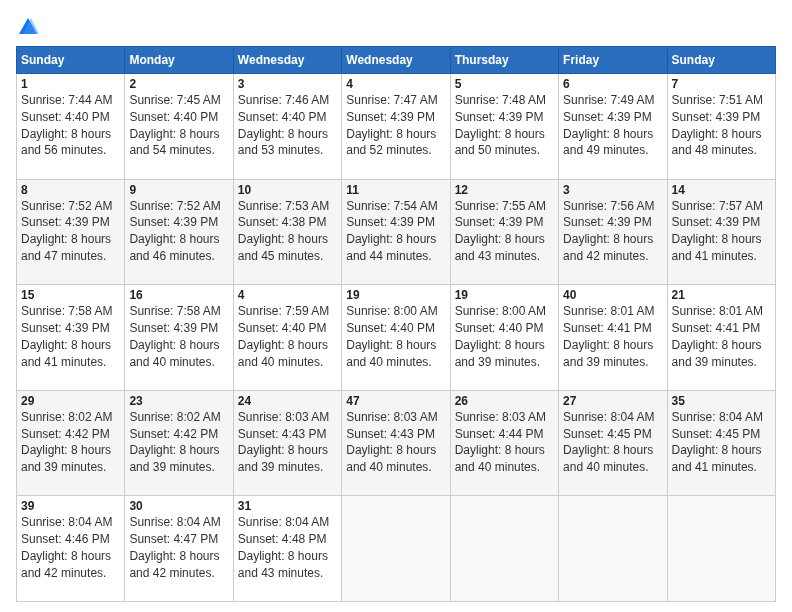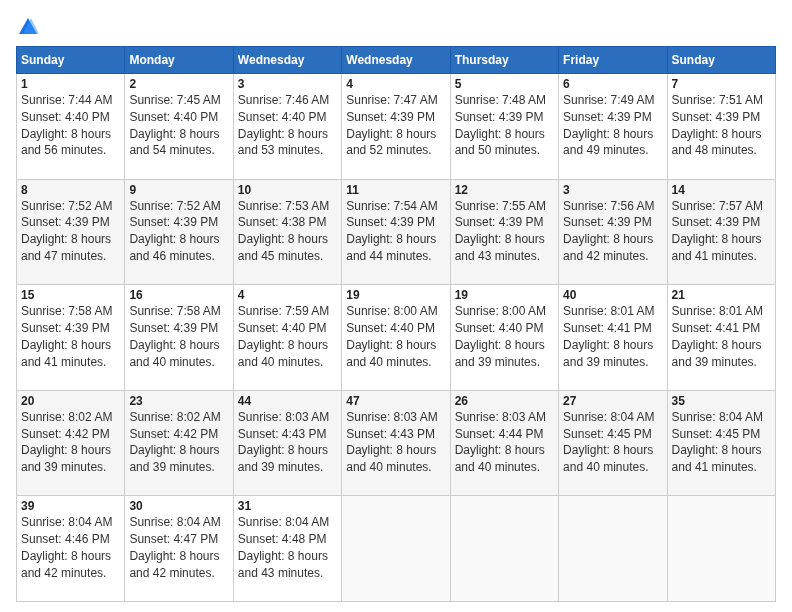--- a/index.html
+++ b/index.html
@@ -206,29 +206,29 @@
             <span class="day-num">40</span>
             <div class="cell-info">Sunrise: 8:01 AM<br>Sunset: 4:41 PM<br>Daylight: 8 hours and 39 minutes.</div>
           </td>
           <td>
             <span class="day-num">21</span>
             <div class="cell-info">Sunrise: 8:01 AM<br>Sunset: 4:41 PM<br>Daylight: 8 hours and 39 minutes.</div>
           </td>
         </tr>
         <tr>
           <td>
-            <span class="day-num">20</span>
+            <span class="day-num">29</span>
             <div class="cell-info">Sunrise: 8:02 AM<br>Sunset: 4:42 PM<br>Daylight: 8 hours and 39 minutes.</div>
           </td>
           <td>
             <span class="day-num">23</span>
             <div class="cell-info">Sunrise: 8:02 AM<br>Sunset: 4:42 PM<br>Daylight: 8 hours and 39 minutes.</div>
           </td>
           <td>
-            <span class="day-num">44</span>
+            <span class="day-num">24</span>
             <div class="cell-info">Sunrise: 8:03 AM<br>Sunset: 4:43 PM<br>Daylight: 8 hours and 39 minutes.</div>
           </td>
           <td>
             <span class="day-num">47</span>
             <div class="cell-info">Sunrise: 8:03 AM<br>Sunset: 4:43 PM<br>Daylight: 8 hours and 40 minutes.</div>
           </td>
           <td>
             <span class="day-num">26</span>
             <div class="cell-info">Sunrise: 8:03 AM<br>Sunset: 4:44 PM<br>Daylight: 8 hours and 40 minutes.</div>
           </td>

